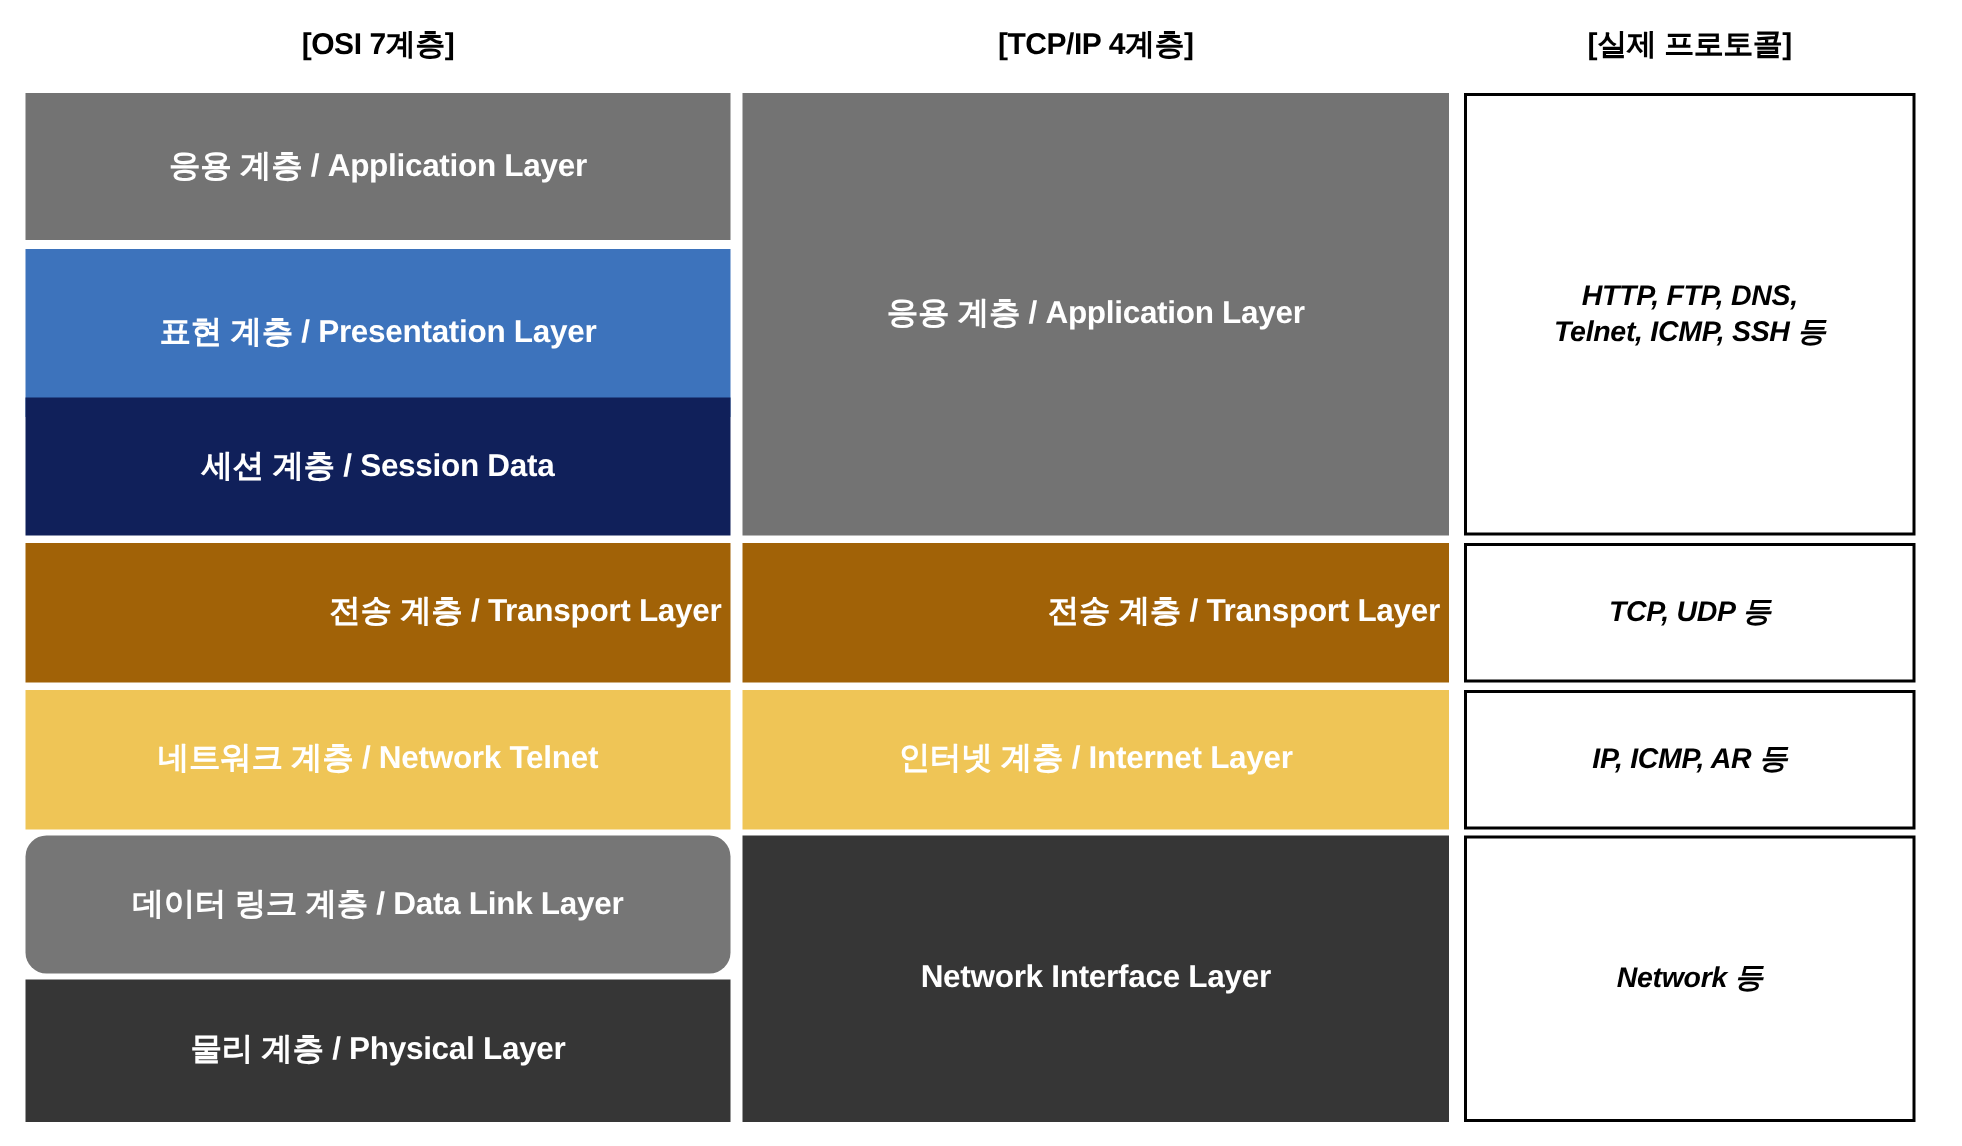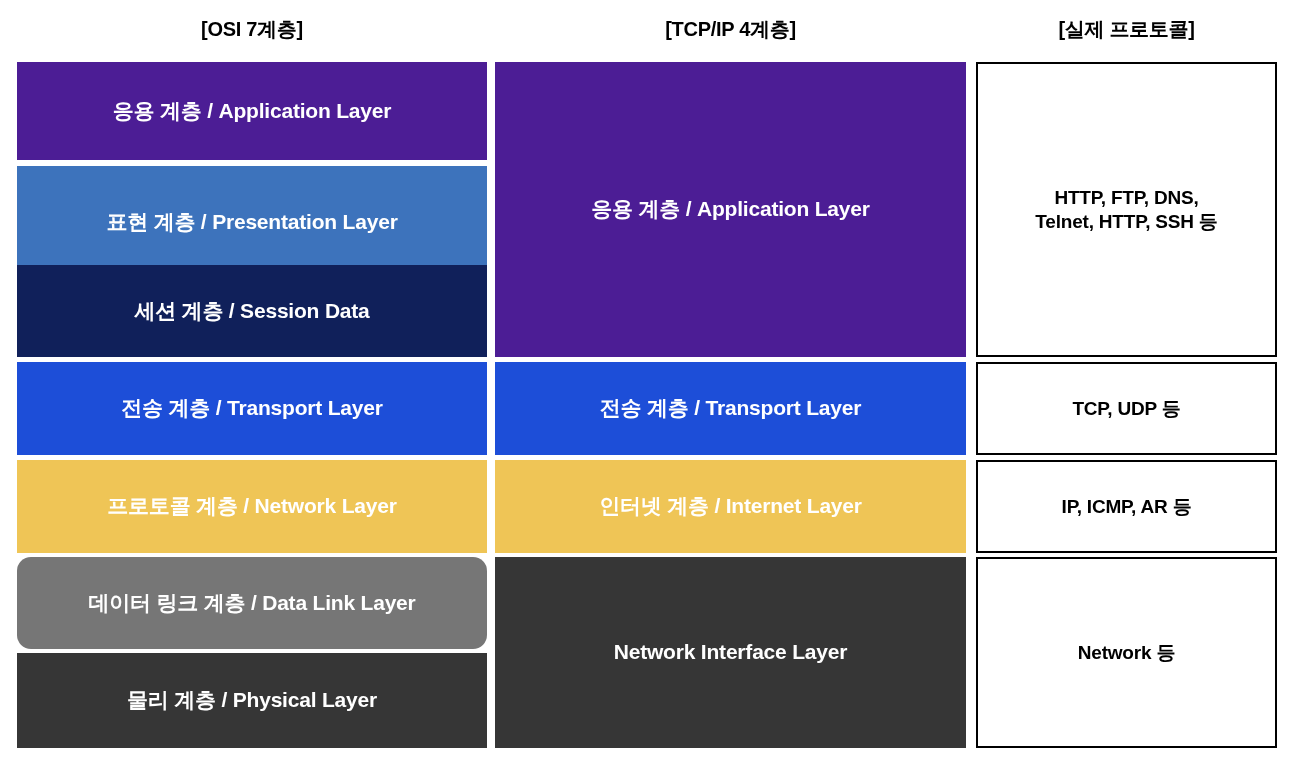--- a/index.html
+++ b/index.html
@@ -57,40 +57,40 @@
     background: #ffffff;
     border: 2px solid #000000;
     color: #000000;
     font-size: 19px;
     letter-spacing: -0.2px;
   }
 
   
   .col-osi   { left: 17px;  width: 470px; }
   .col-tcp   { left: 495px; width: 471px; }
-  .col-proto { left: 976px; width: 301px; }
+  .col-proto { left: 976px; width: 301px; font-style: italic; }
 
   
   .r1 { top: 62px;  height: 98px; }   
   .r2 { top: 166px; height: 112px; align-items: center; }   
   .r3 { top: 265px; height: 92px; }   
   .r4 { top: 362px; height: 93px; }   
   .r5 { top: 460px; height: 93px; }   
   .r6 { top: 557px; height: 92px; }   
   .r7 { top: 653px; height: 95px; }   
 
   
   .r1to3 { top: 62px;  height: 295px; } 
   .r6to7 { top: 557px; height: 191px; } 
 
   
-  .c-app     { background: #4c1d95; }
+  .c-app     { background: #737373; }
   .c-present { background: #3d73bc; }
   .c-session { background: #10205a; }
-  .c-trans   { background: #1d4ed8; }
+  .c-trans   { background: #a16207; justify-content: flex-end; }
   .c-net     { background: #efc556; }
   .c-link    { background: #767676; border-radius: 14px; }
   .c-phys    { background: #363636; }
 </style>
 </head>
 <body>
 
 <div id="diagram">
 
   <div class="col-header" id="hdr-osi">[OSI 7계층]</div>
@@ -103,21 +103,21 @@
   <div class="box colored col-osi r2 c-present">
     <span class="txt">표현 계층 / Presentation Layer</span>
   </div>
   <div class="box colored col-osi r3 c-session">
     <span class="txt">세션 계층 / Session Data</span>
   </div>
   <div class="box colored col-osi r4 c-trans">
     <span class="txt">전송 계층 / Transport Layer</span>
   </div>
   <div class="box colored col-osi r5 c-net">
-    <span class="txt">프로토콜 계층 / Network Layer</span>
+    <span class="txt">네트워크 계층 / Network Telnet</span>
   </div>
   <div class="box colored col-osi r6 c-link">
     <span class="txt">데이터 링크 계층 / Data Link Layer</span>
   </div>
   <div class="box colored col-osi r7 c-phys">
     <span class="txt">물리 계층 / Physical Layer</span>
   </div>
 
   <div class="box colored col-tcp r1to3 c-app">
     <span class="txt">응용 계층 / Application Layer</span>
@@ -130,21 +130,21 @@
   </div>
   <div class="box colored col-tcp r6to7 c-phys">
     <span>
       <span class="txt">Network Interface Layer</span>
     </span>
   </div>
 
   <div class="box proto col-proto r1to3">
     <span>
       <span class="txt">HTTP, FTP, DNS,</span>
-      <span class="txt">Telnet, HTTP, SSH 등</span>
+      <span class="txt">Telnet, ICMP, SSH 등</span>
     </span>
   </div>
   <div class="box proto col-proto r4">
     <span class="txt">TCP, UDP 등</span>
   </div>
   <div class="box proto col-proto r5">
     <span class="txt">IP, ICMP, AR 등</span>
   </div>
   <div class="box proto col-proto r6to7">
     <span class="txt">Network 등</span>

